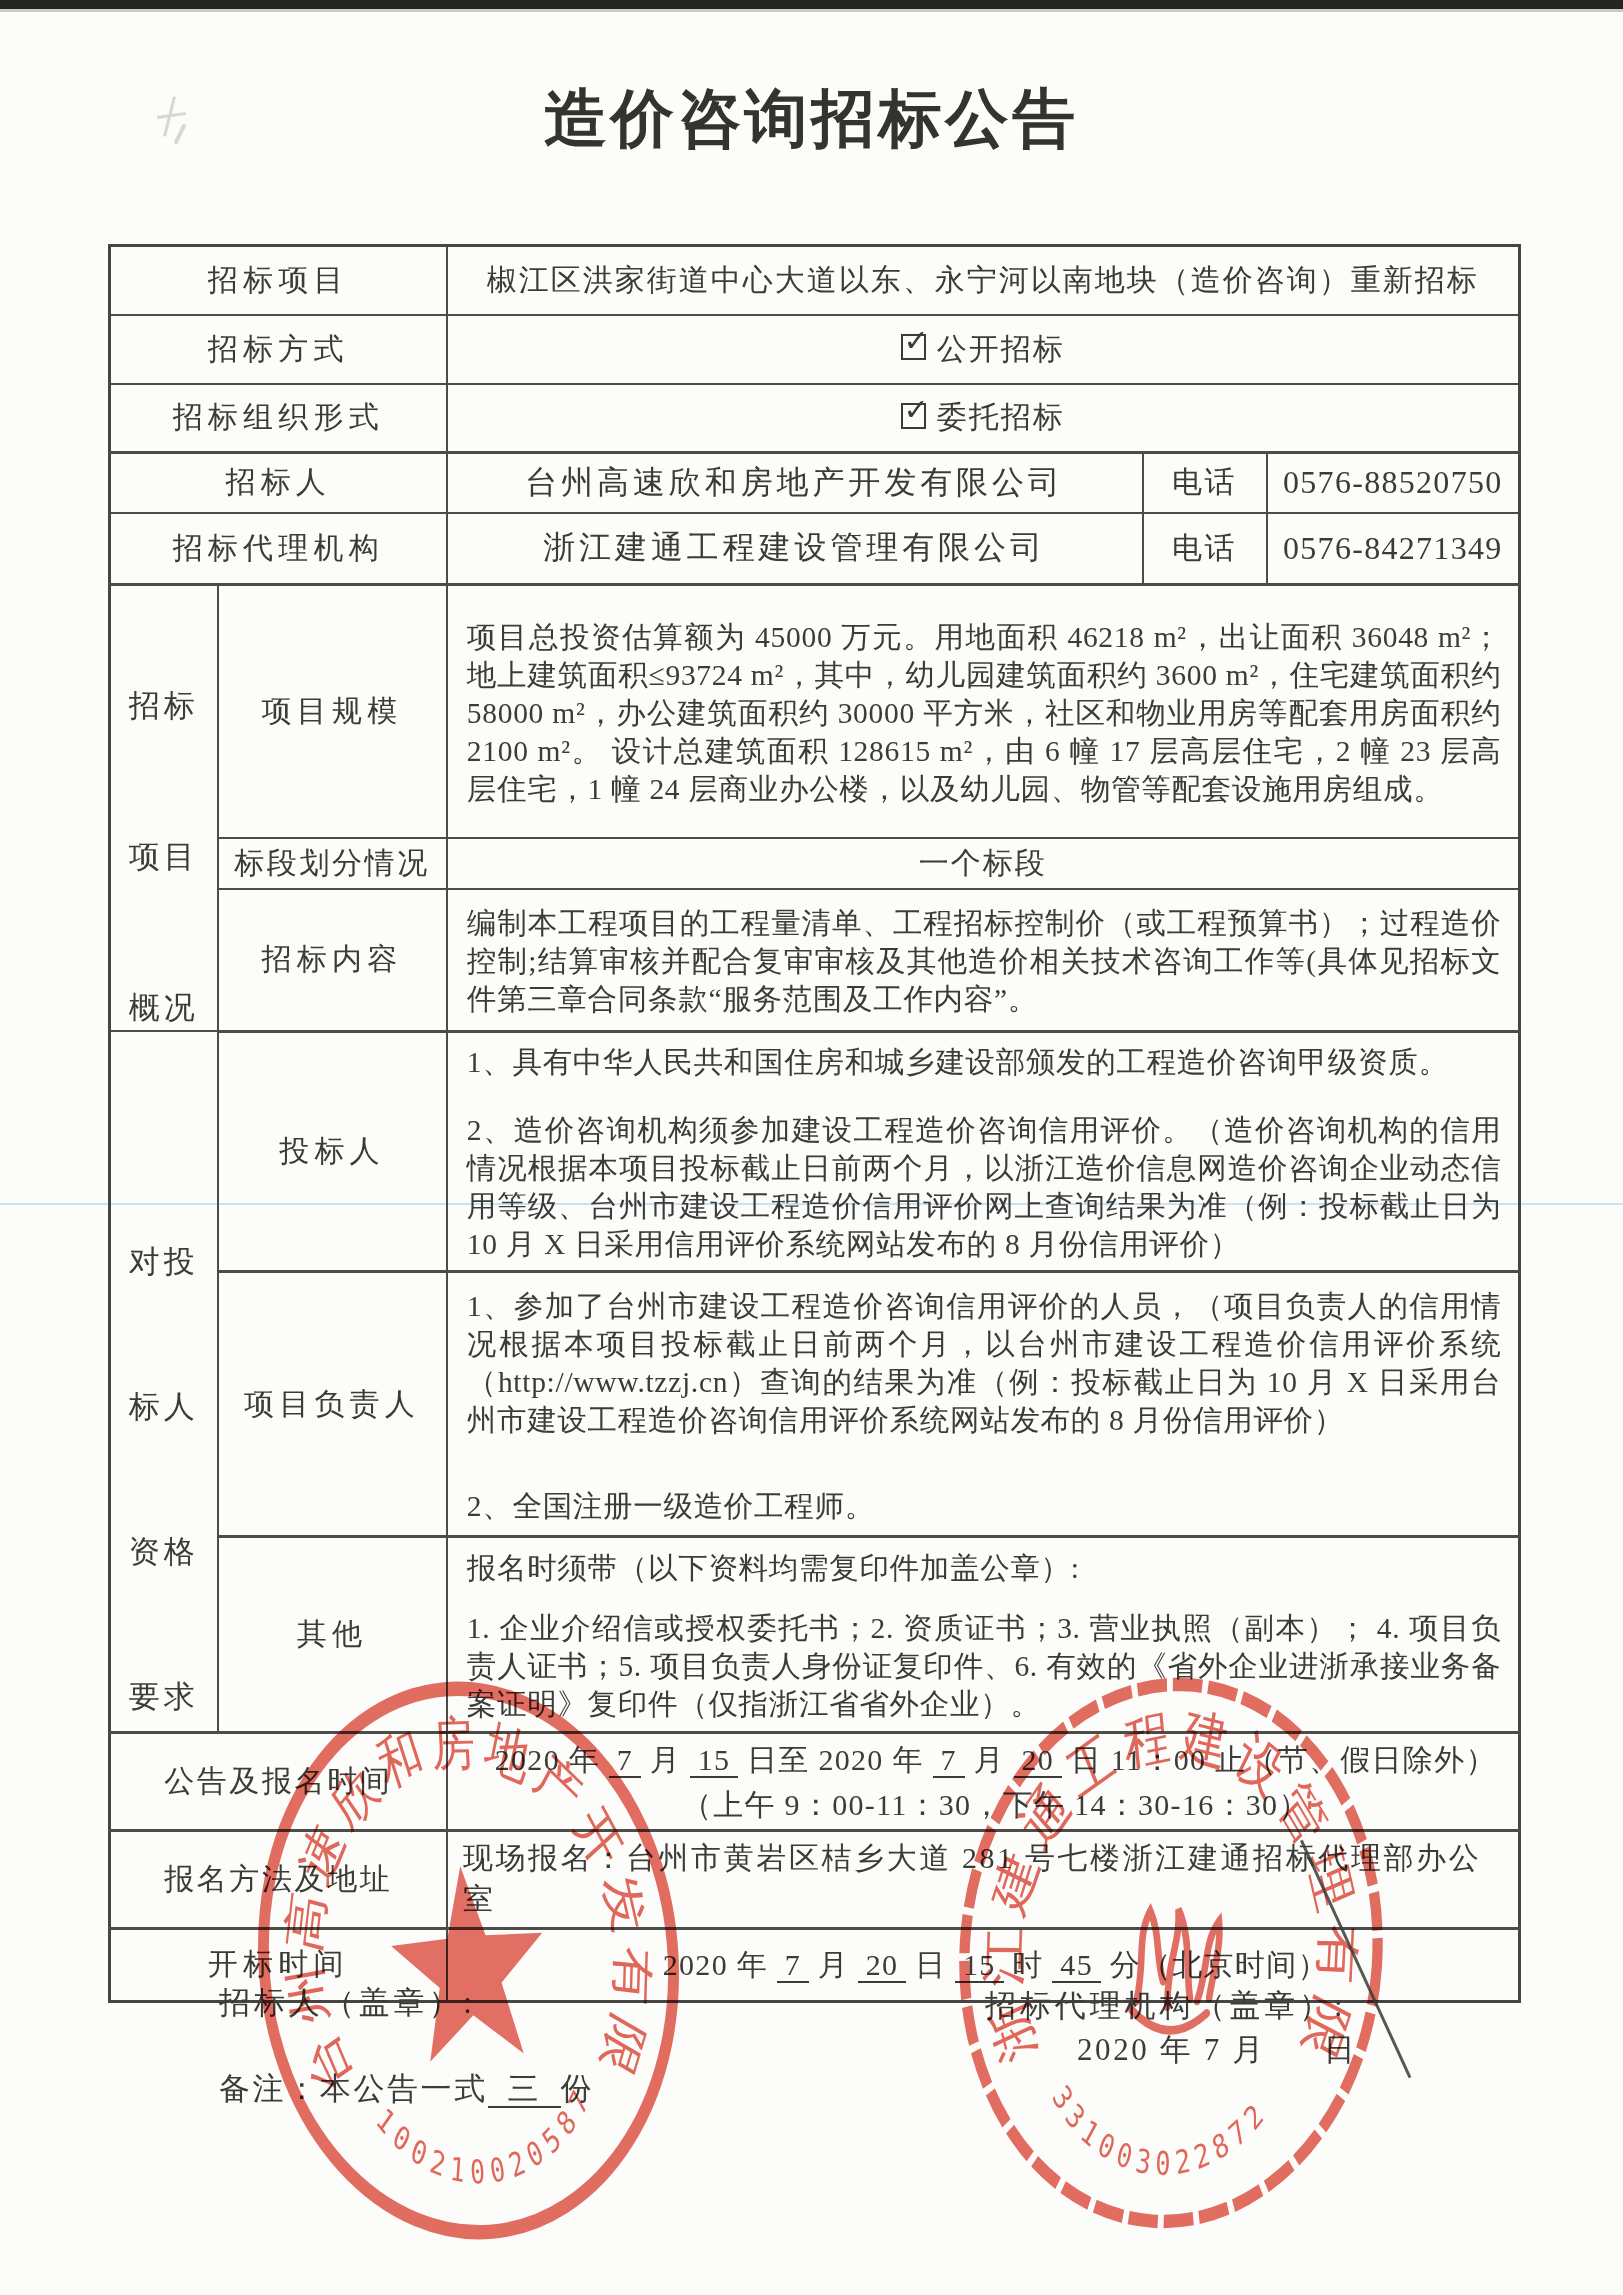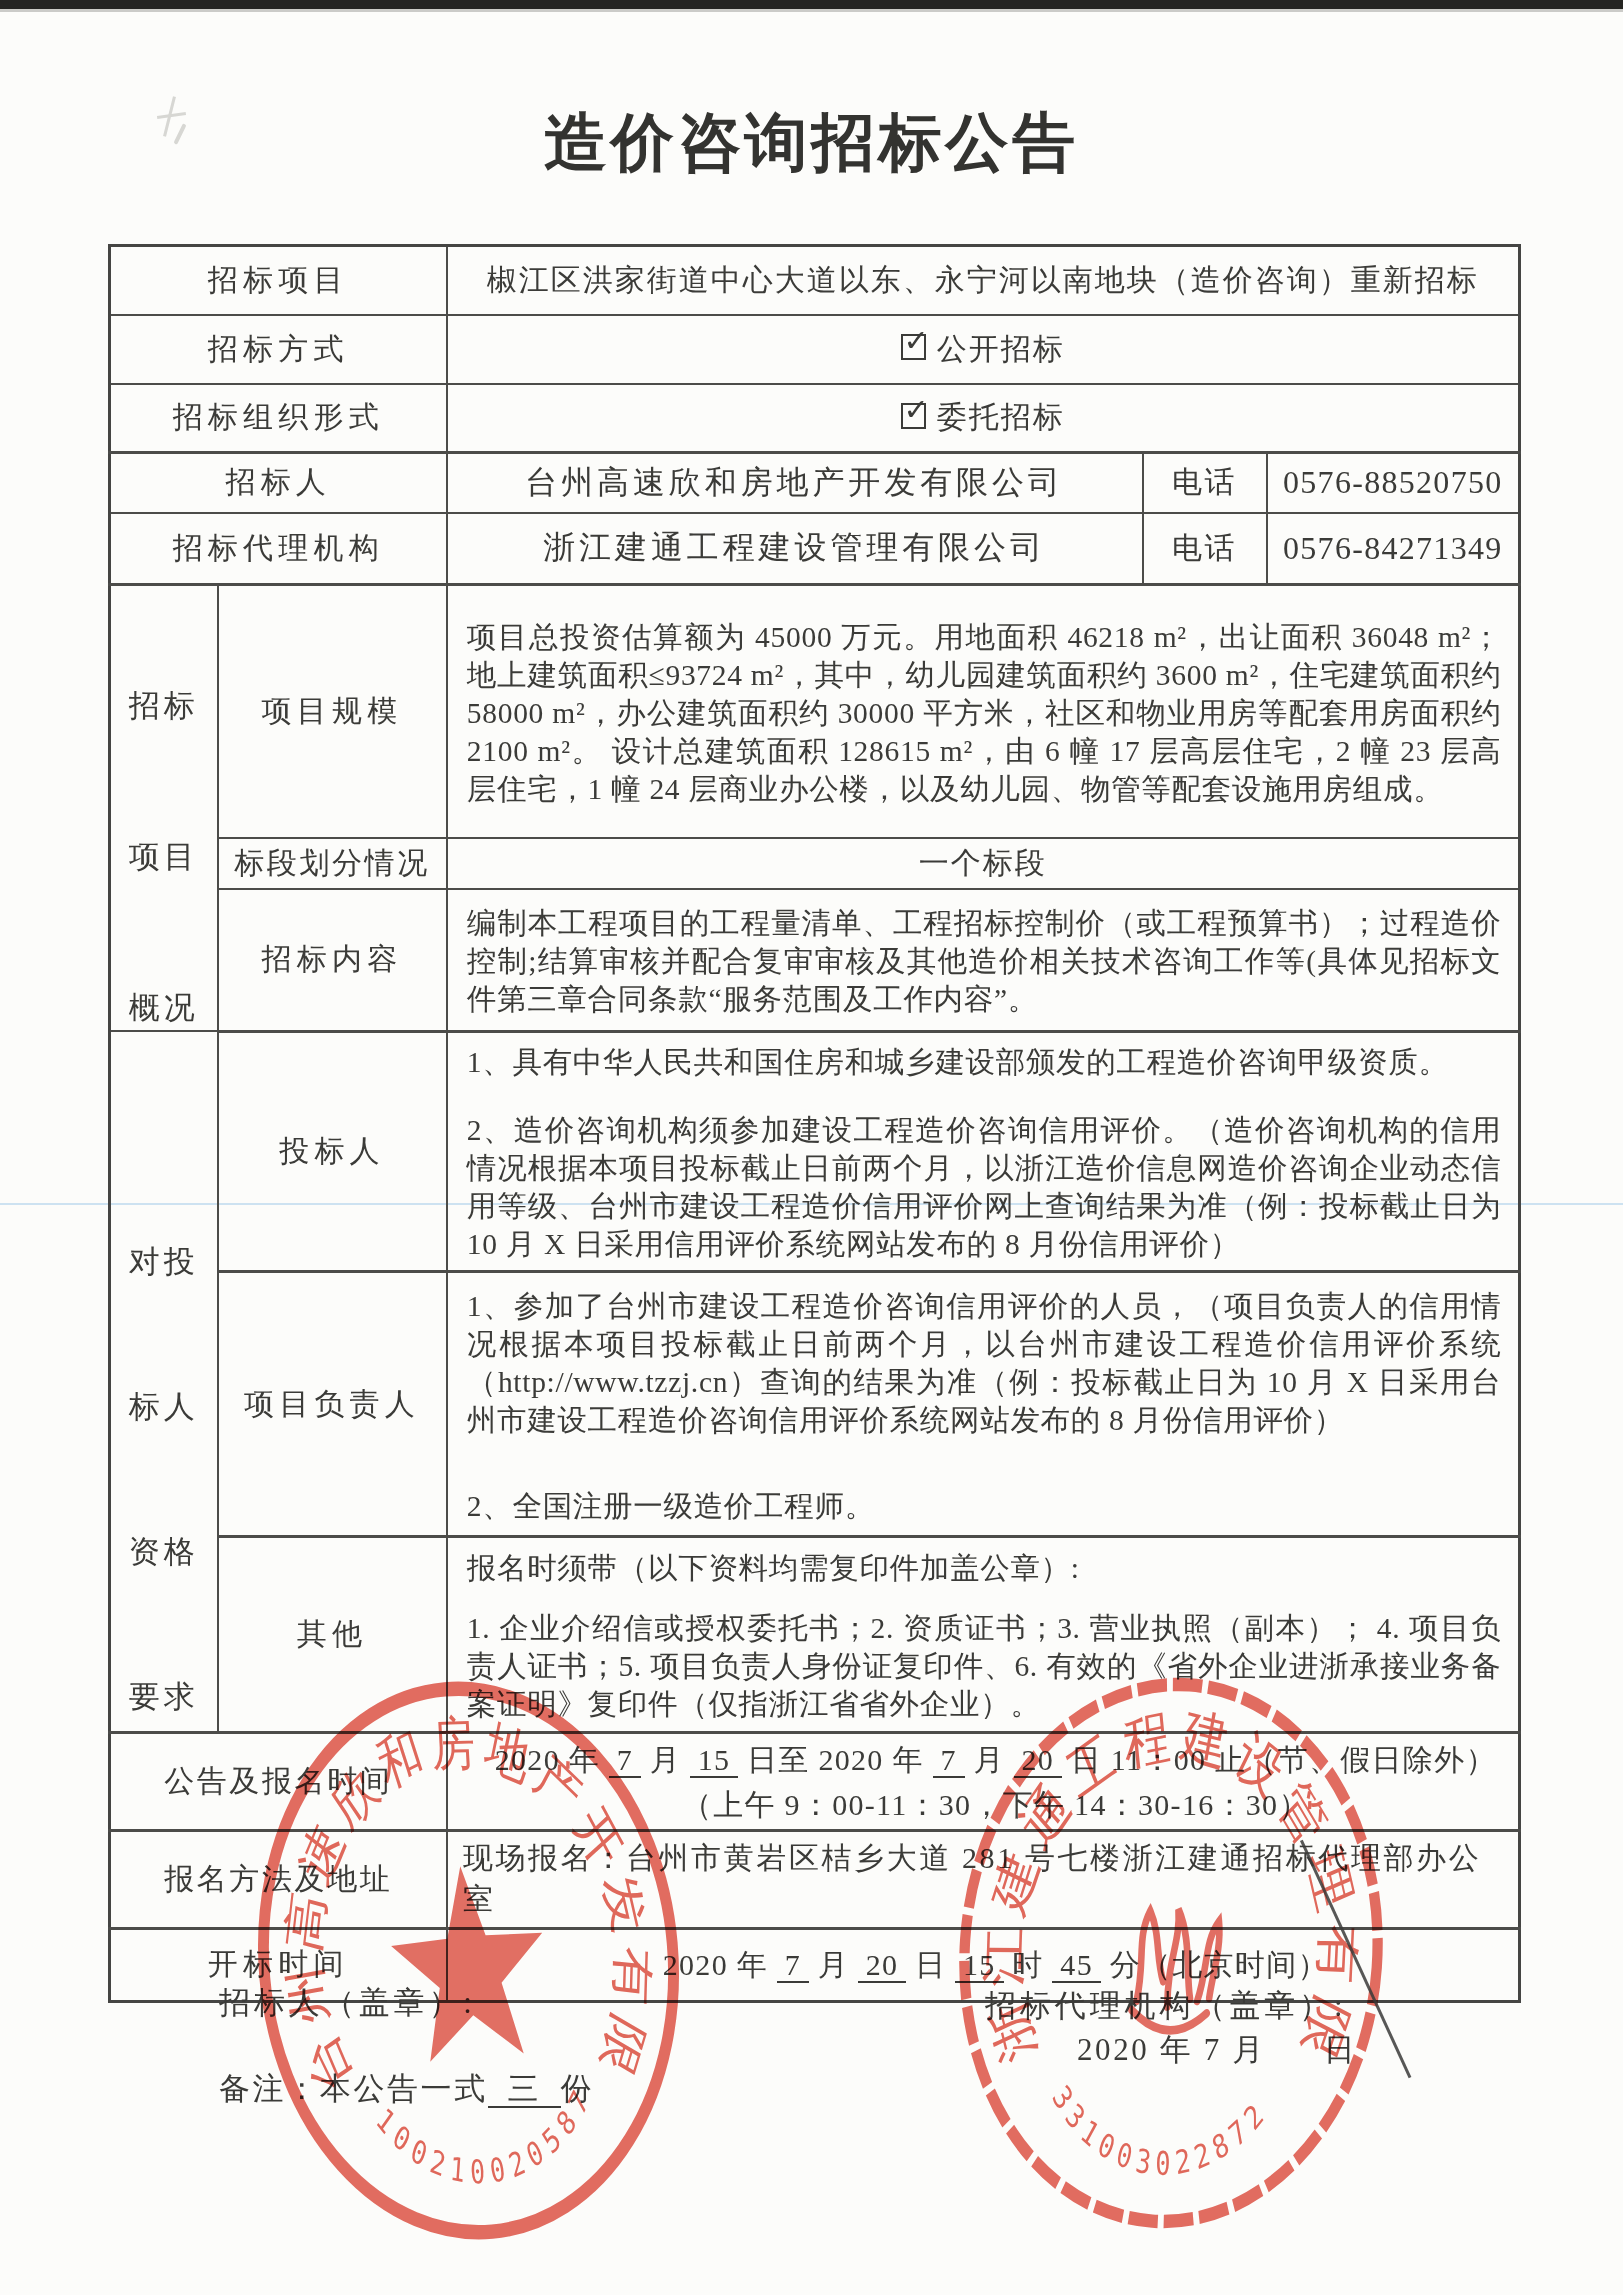--- a/index.html
+++ b/index.html
@@ -16,21 +16,21 @@
   .scan-band2{position:absolute;left:0;top:9.2px;width:1623px;height:3.3px;background:#9a9a95;opacity:.5;}
   .blue-scanline{position:absolute;left:0;top:1203px;width:1623px;height:2px;background:rgba(130,185,225,.38);}
   .smudge{position:absolute;left:156px;top:92px;width:39px;height:59px;opacity:.55;}
   .smudge i{position:absolute;background:#b9b9b4;display:block;}
   .smudge .s1{left:11.8px;top:3.9px;width:3.3px;height:41px;transform:rotate(14deg);}
   .smudge .s2{left:1.3px;top:22px;width:29px;height:3.3px;transform:rotate(-8deg);}
   .smudge .s3{left:22px;top:31px;width:3.9px;height:22px;transform:rotate(26deg);border-radius:2.6px;}
 
   .title{
     margin:0;text-align:center;
-    padding-top:100px;
+    padding-top:76px;
     font-size:63px;font-weight:bold;letter-spacing:3.9px;color:#333330;
   }
 
   table.doc{
     position:absolute;left:108px;top:244px;
     width:1411px;border-collapse:collapse;table-layout:fixed;
   }
   table.doc td{
     border:2px solid #4c4c49;
     vertical-align:middle;

